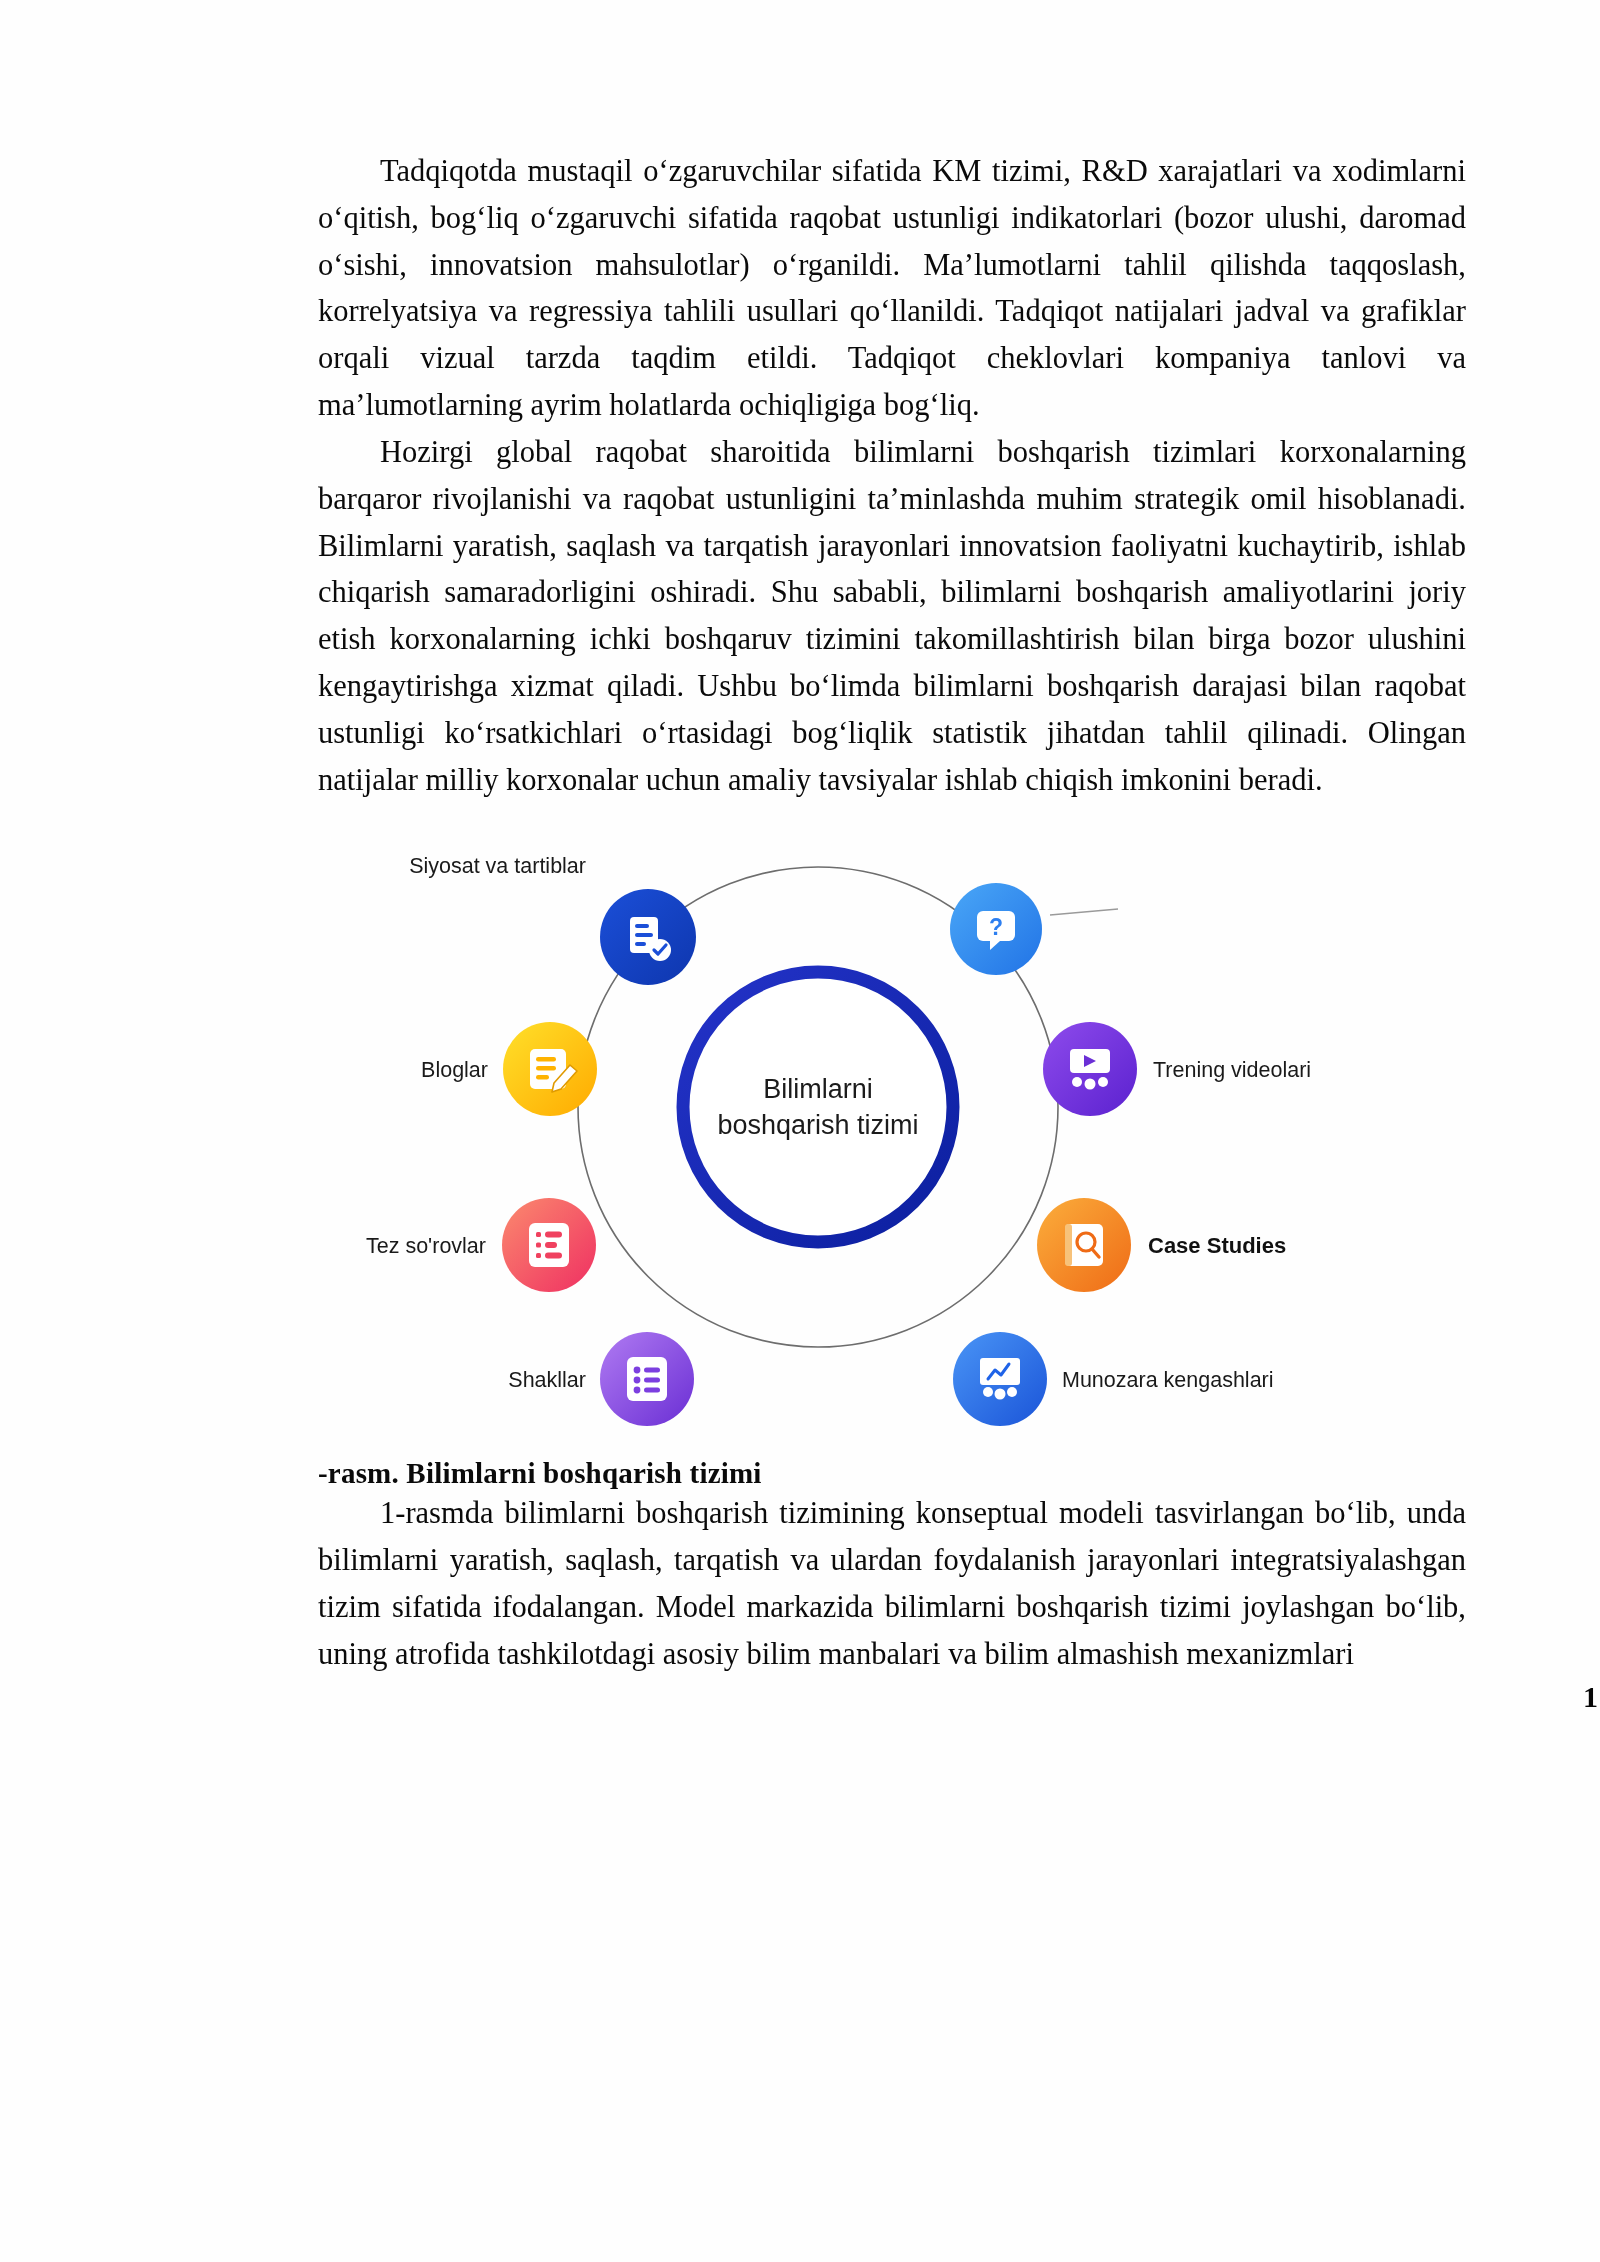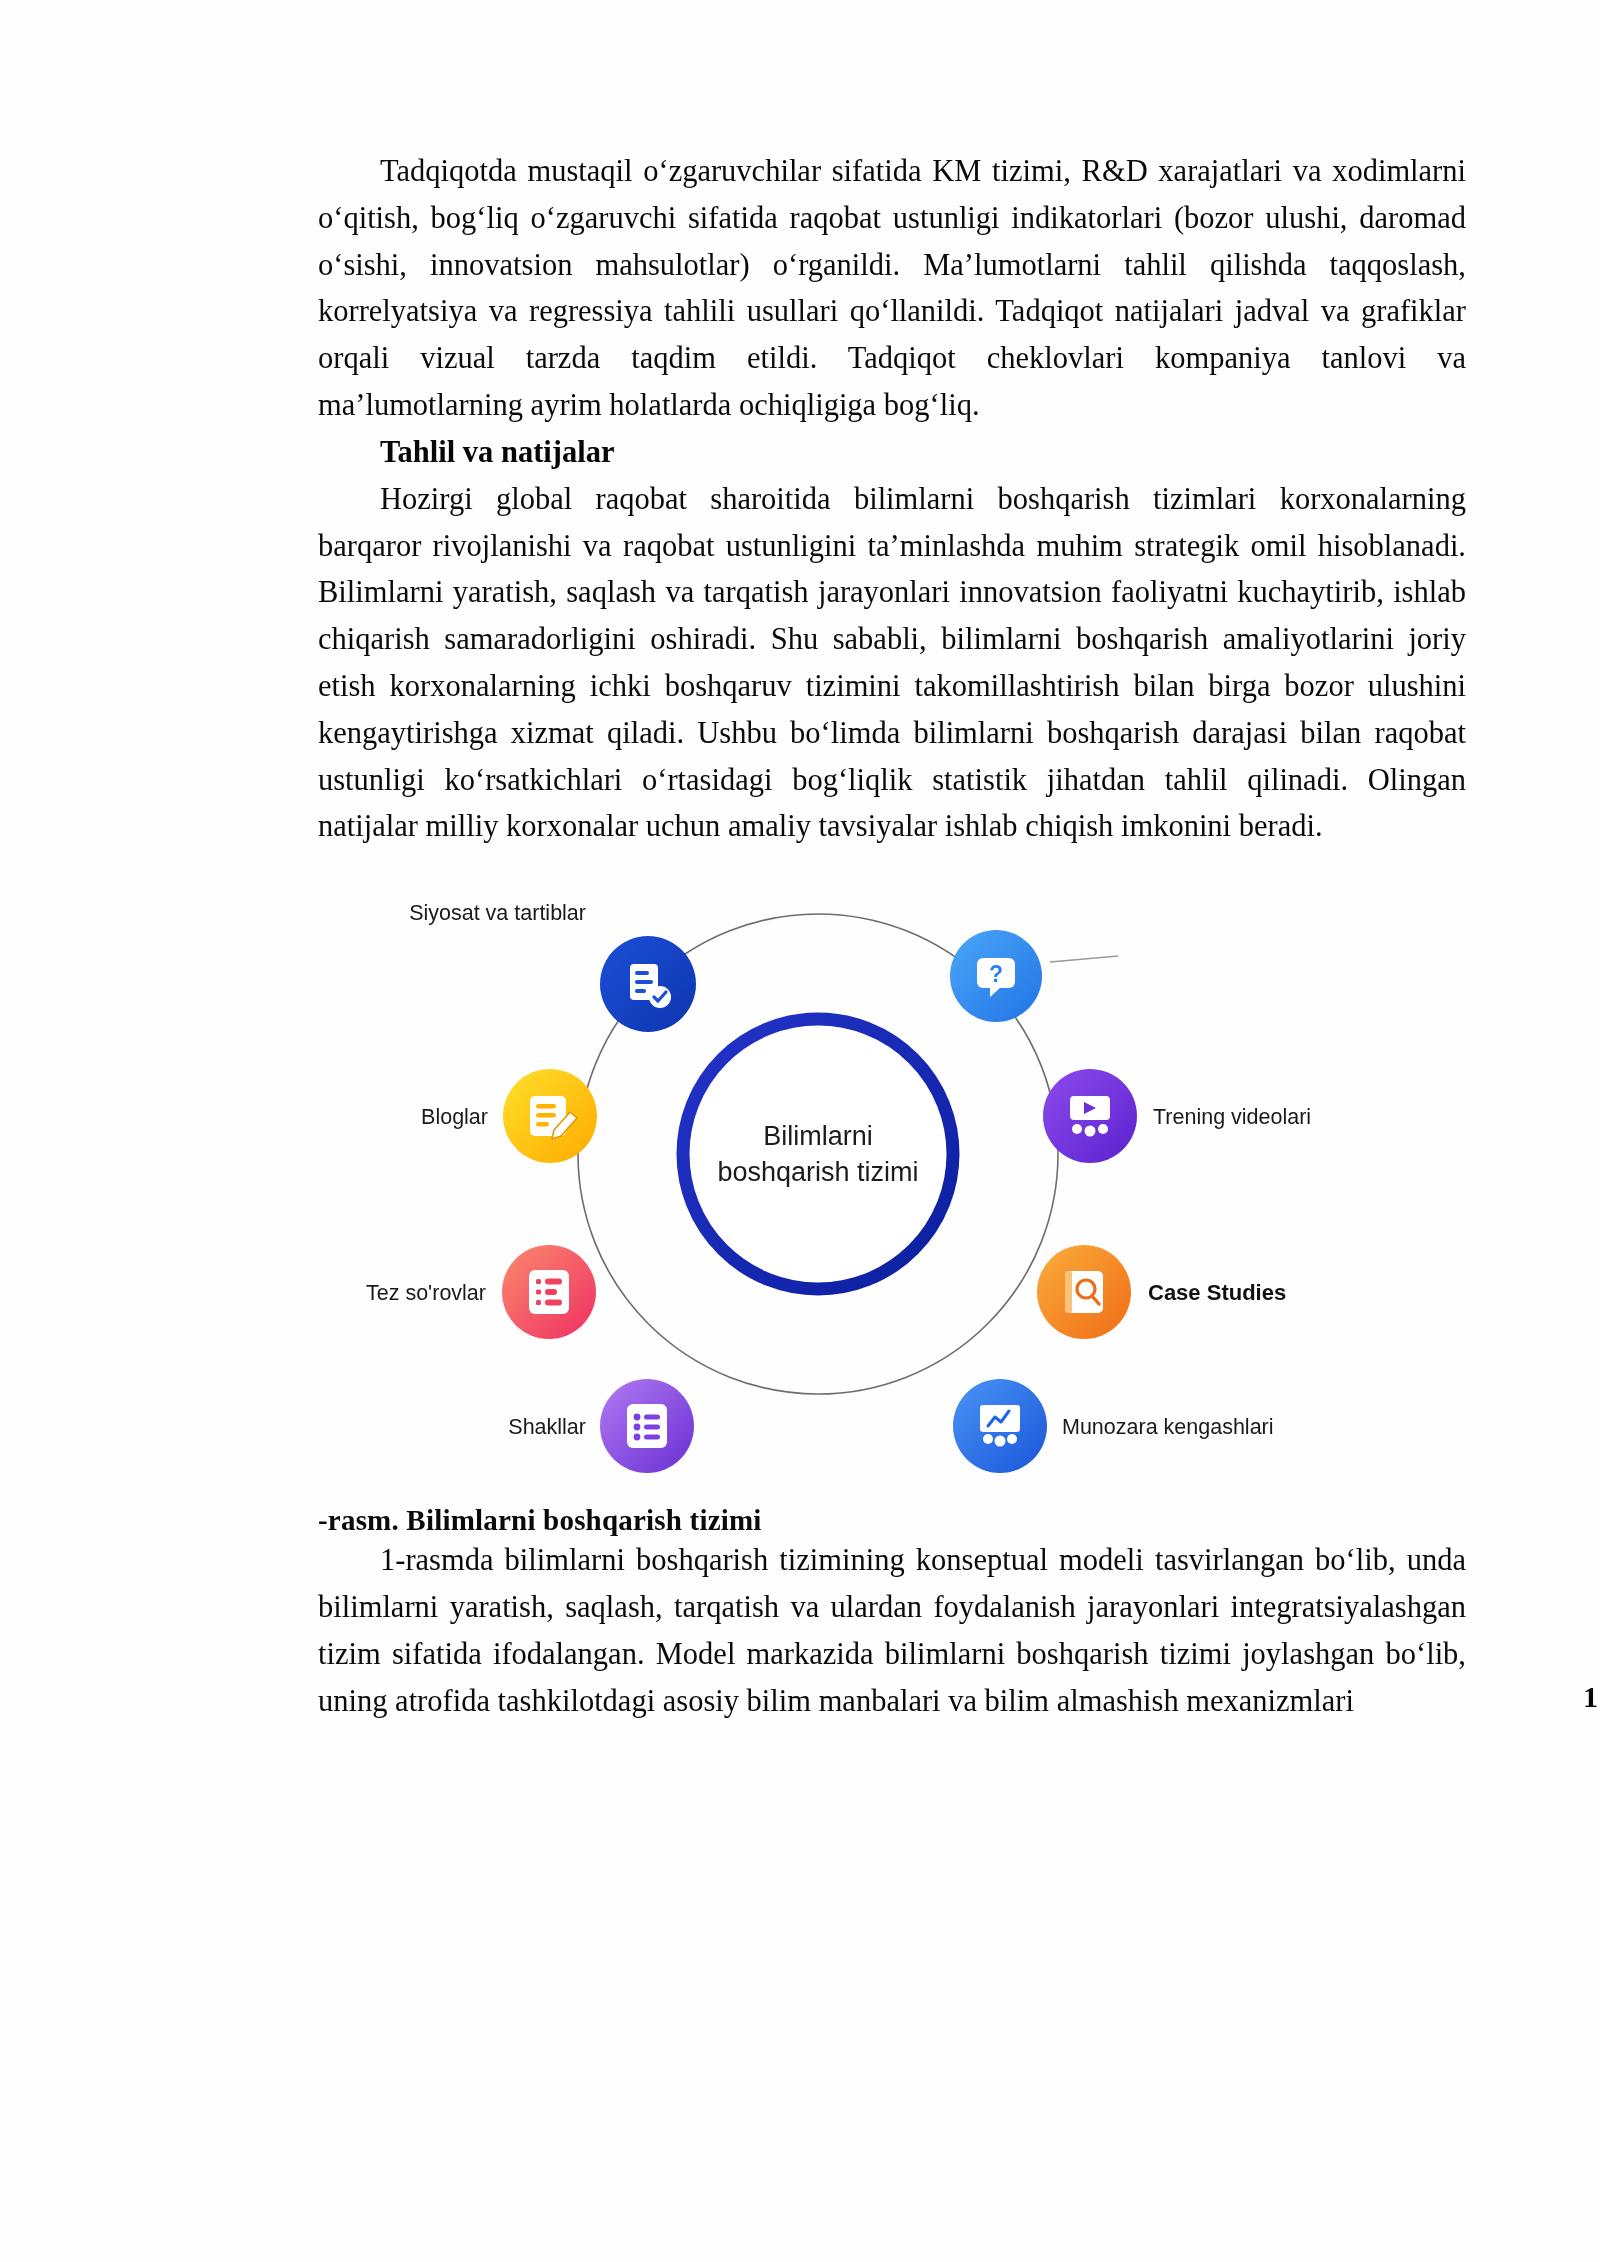--- a/index.html
+++ b/index.html
@@ -76,21 +76,20 @@
 </style>
 </head>
 <body>
 
 <div class="page">
 
   <div class="content">
 
     <p class="body-par indent">Tadqiqotda mustaqil o‘zgaruvchilar sifatida KM tizimi, R&amp;D xarajatlari va xodimlarni o‘qitish, bog‘liq o‘zgaruvchi sifatida raqobat ustunligi indikatorlari (bozor ulushi, daromad o‘sishi, innovatsion mahsulotlar) o‘rganildi. Ma’lumotlarni tahlil qilishda taqqoslash, korrelyatsiya va regressiya tahlili usullari qo‘llanildi. Tadqiqot natijalari jadval va grafiklar orqali vizual tarzda taqdim etildi. Tadqiqot cheklovlari kompaniya tanlovi va ma’lumotlarning ayrim holatlarda ochiqligiga bog‘liq.</p>
 
-    <div class="section-head">Tahlil va natijalar</div>
 
     <p class="body-par indent">Hozirgi global raqobat sharoitida bilimlarni boshqarish tizimlari korxonalarning barqaror rivojlanishi va raqobat ustunligini ta’minlashda muhim strategik omil hisoblanadi. Bilimlarni yaratish, saqlash va tarqatish jarayonlari innovatsion faoliyatni kuchaytirib, ishlab chiqarish samaradorligini oshiradi. Shu sababli, bilimlarni boshqarish amaliyotlarini joriy etish korxonalarning ichki boshqaruv tizimini takomillashtirish bilan birga bozor ulushini kengaytirishga xizmat qiladi. Ushbu bo‘limda bilimlarni boshqarish darajasi bilan raqobat ustunligi ko‘rsatkichlari o‘rtasidagi bog‘liqlik statistik jihatdan tahlil qilinadi. Olingan natijalar milliy korxonalar uchun amaliy tavsiyalar ishlab chiqish imkonini beradi.</p>
 
     <div class="figure-wrap">
       <svg class="figure-svg" width="1148" height="640" viewBox="0 0 1148 640">
         <defs>
           <linearGradient id="g-siyosat" x1="0" y1="0" x2="1" y2="1">
             <stop offset="0%" stop-color="#1b4fd8"></stop>
               <stop offset="100%" stop-color="#0e36ae"></stop>
           </linearGradient>

